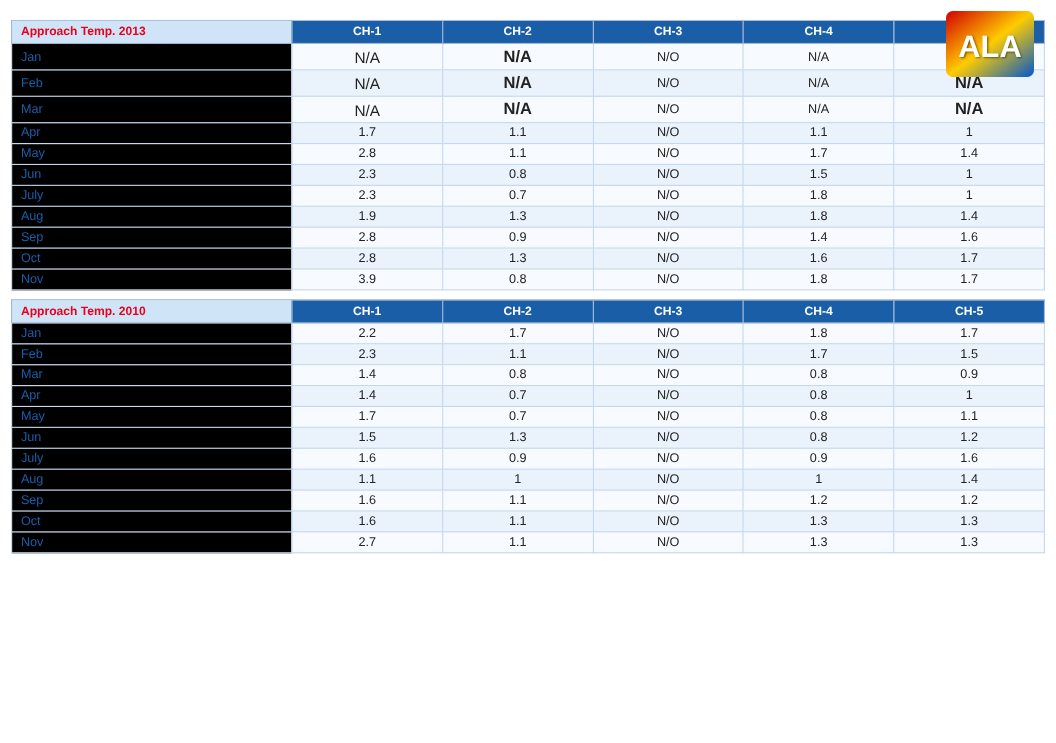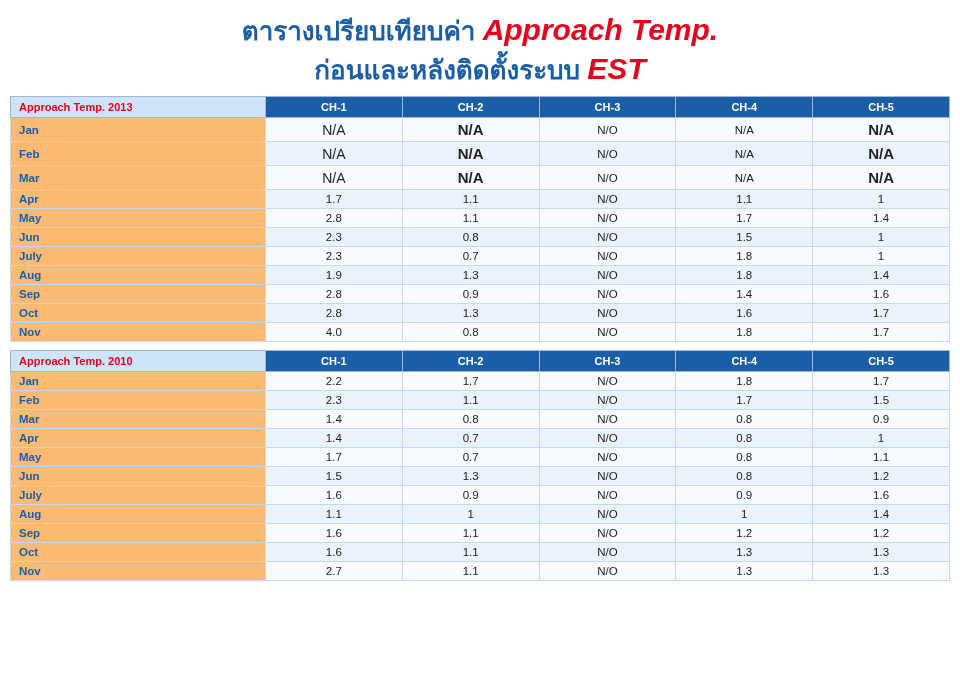--- a/index.html
+++ b/index.html
@@ -72,45 +72,53 @@
       padding-left: 8px;
     }
     td {
       border: 1px solid #c5d8ed;
       padding: 3px 6px;
       text-align: center;
       font-size: 11.5px;
       color: #222;
     }
     td.month-cell {
-      background: #fdba74;
+      background: #000000;
       color: #1a5ea8;
-      font-weight: bold;
+      font-weight: normal;
       text-align: left;
       padding-left: 8px;
     }
     tr:nth-child(even) td:not(.month-cell) {
       background: #eaf2fb;
     }
     tr:nth-child(odd) td:not(.month-cell) {
       background: #f7fbff;
     }
     .col-month { width: 205px; }
     .col-ch { width: 110px; }
   </style>
 </head>
 <body>
 
 <div class="header">
-  <div class="header-title">
-    <span>ตารางเปรียบเทียบค่า</span>
-    <span class="highlight">Approach Temp.</span>
-    <br>
-    <span>ก่อนและหลังติดตั้งระบบ</span>
-    <span class="highlight">EST</span>
+  <div class="logo">
+    <div class="logo-bg">
+      <svg width="80" height="60" viewBox="0 0 80 60">
+        <defs>
+          <linearGradient id="logoGrad" x1="0%" y1="0%" x2="100%" y2="100%">
+            <stop offset="0%" style="stop-color:#cc0000"></stop>
+            <stop offset="50%" style="stop-color:#ffcc00"></stop>
+            <stop offset="100%" style="stop-color:#0055cc"></stop>
+          </linearGradient>
+        </defs>
+        <rect width="80" height="60" rx="6" fill="url(#logoGrad)" opacity="0.9"></rect>
+        <text x="40" y="42" text-anchor="middle" font-size="28" font-weight="bold" fill="white" font-family="Arial">ALA</text>
+      </svg>
+    </div>
   </div>
 </div>
 
 <div class="tables-container">
 
   <table>
     <thead>
       <tr>
         <th class="section-header col-month">Approach Temp. 2013</th>
         <th class="col-ch">CH-1</th>
@@ -196,21 +204,21 @@
         <tr>
           <td class="month-cell">Oct</td>
           <td style="background: rgb(234, 242, 251);">2.8</td>
           <td style="background: rgb(234, 242, 251);">1.3</td>
           <td style="background: rgb(234, 242, 251);">N/O</td>
           <td style="background: rgb(234, 242, 251);">1.6</td>
           <td style="background: rgb(234, 242, 251);">1.7</td>
         </tr>
         <tr>
           <td class="month-cell">Nov</td>
-          <td style="background: rgb(247, 251, 255);">4.0</td>
+          <td style="background: rgb(247, 251, 255);">3.9</td>
           <td style="background: rgb(247, 251, 255);">0.8</td>
           <td style="background: rgb(247, 251, 255);">N/O</td>
           <td style="background: rgb(247, 251, 255);">1.8</td>
           <td style="background: rgb(247, 251, 255);">1.7</td>
         </tr>
       </tbody>
   </table>
 
   <table>
     <thead>

